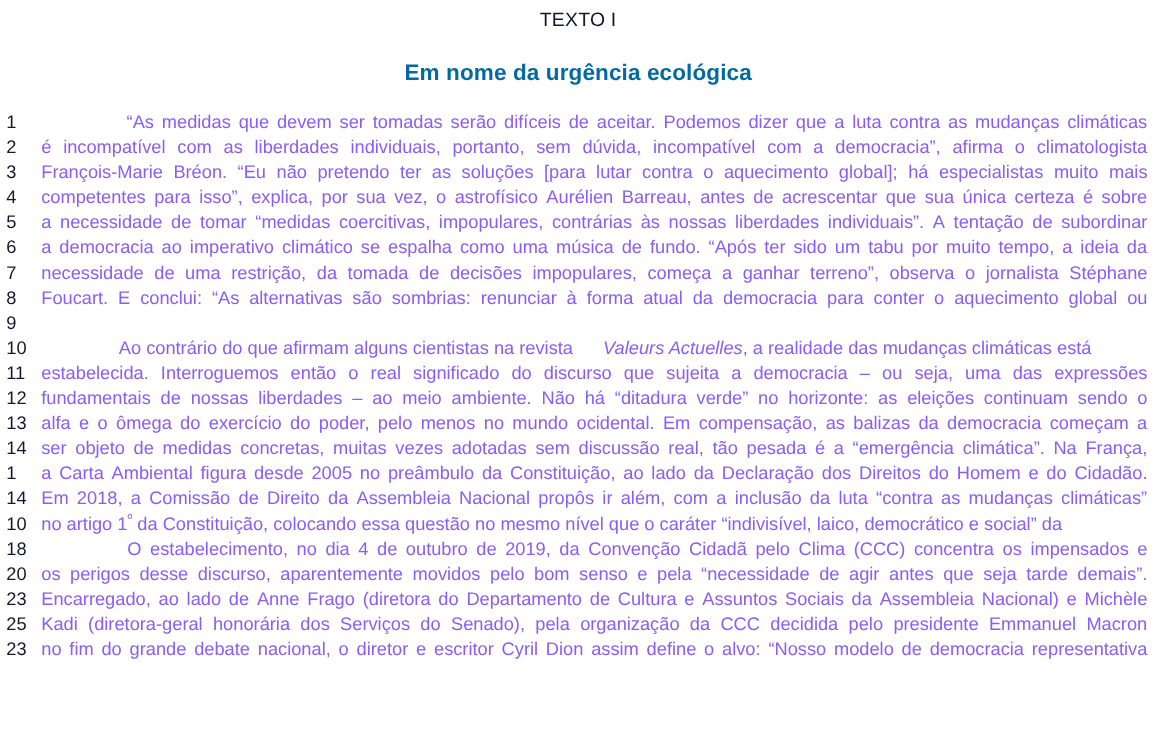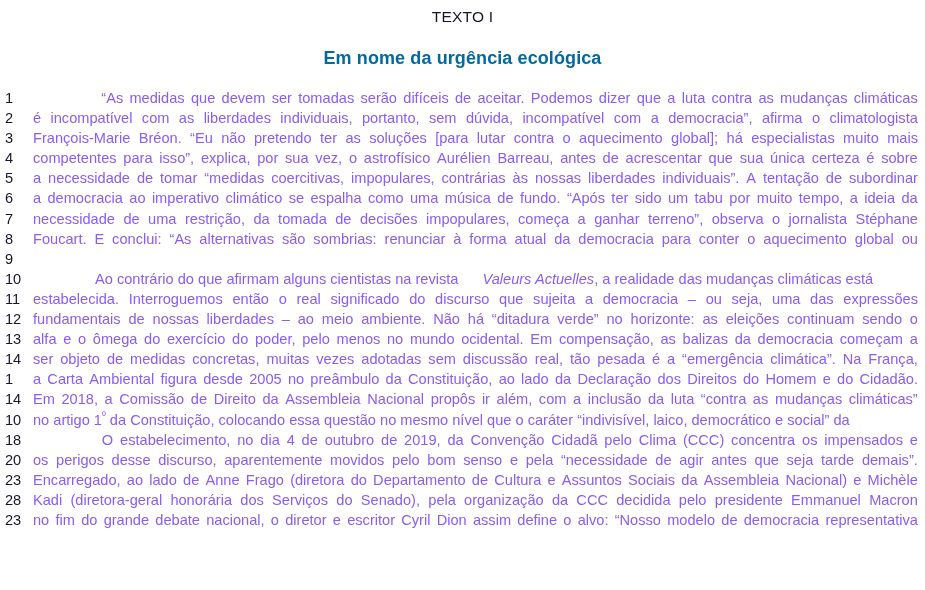--- a/index.html
+++ b/index.html
@@ -180,21 +180,21 @@
       </div>
       <div class="text-line">
         <div class="line-no">20</div>
         <div class="line-text justify"><span class="w">os</span><span class="w">perigos</span><span class="w">desse</span><span class="w">discurso,</span><span class="w">aparentemente</span><span class="w">movidos</span><span class="w">pelo</span><span class="w">bom</span><span class="w">senso</span><span class="w">e</span><span class="w">pela</span><span class="w">“necessidade</span><span class="w">de</span><span class="w">agir</span><span class="w">antes</span><span class="w">que</span><span class="w">seja</span><span class="w">tarde</span><span class="w">demais”.</span></div>
       </div>
       <div class="text-line">
         <div class="line-no">23</div>
         <div class="line-text justify"><span class="w">Encarregado,</span><span class="w">ao</span><span class="w">lado</span><span class="w">de</span><span class="w">Anne</span><span class="w">Frago</span><span class="w">(diretora</span><span class="w">do</span><span class="w">Departamento</span><span class="w">de</span><span class="w">Cultura</span><span class="w">e</span><span class="w">Assuntos</span><span class="w">Sociais</span><span class="w">da</span><span class="w">Assembleia</span><span class="w">Nacional)</span><span class="w">e</span><span class="w">Michèle</span></div>
       </div>
       <div class="text-line">
-        <div class="line-no">28</div>
+        <div class="line-no">25</div>
         <div class="line-text justify"><span class="w">Kadi</span><span class="w">(diretora-geral</span><span class="w">honorária</span><span class="w">dos</span><span class="w">Serviços</span><span class="w">do</span><span class="w">Senado),</span><span class="w">pela</span><span class="w">organização</span><span class="w">da</span><span class="w">CCC</span><span class="w">decidida</span><span class="w">pelo</span><span class="w">presidente</span><span class="w">Emmanuel</span><span class="w">Macron</span></div>
       </div>
       <div class="text-line">
         <div class="line-no">23</div>
         <div class="line-text justify"><span class="w">no</span><span class="w">fim</span><span class="w">do</span><span class="w">grande</span><span class="w">debate</span><span class="w">nacional,</span><span class="w">o</span><span class="w">diretor</span><span class="w">e</span><span class="w">escritor</span><span class="w">Cyril</span><span class="w">Dion</span><span class="w">assim</span><span class="w">define</span><span class="w">o</span><span class="w">alvo:</span><span class="w">“Nosso</span><span class="w">modelo</span><span class="w">de</span><span class="w">democracia</span><span class="w">representativa</span></div>
       </div>
     </div>
 
 </div>
 

